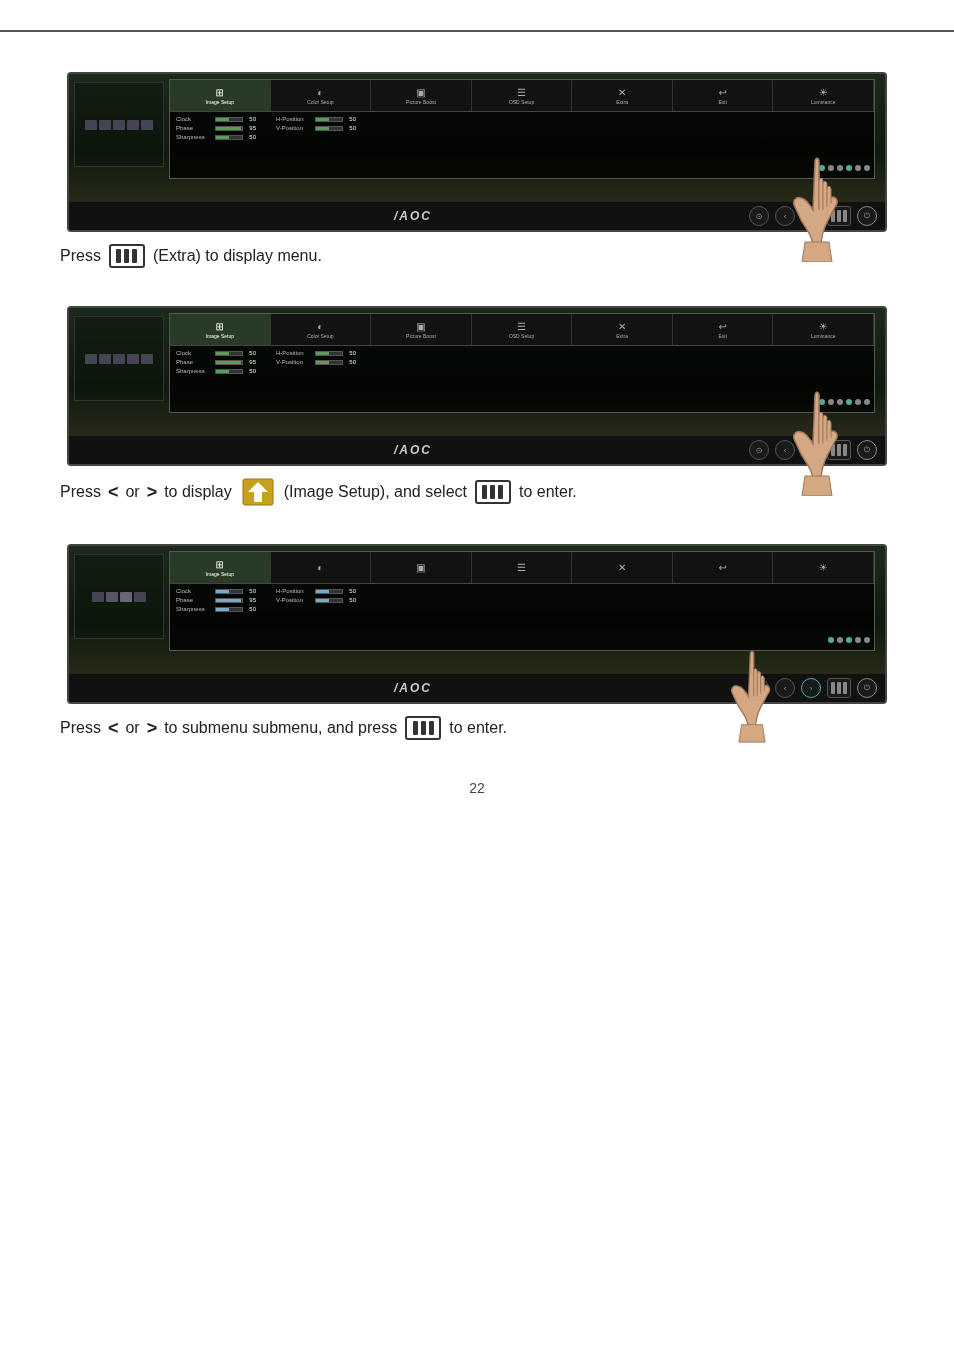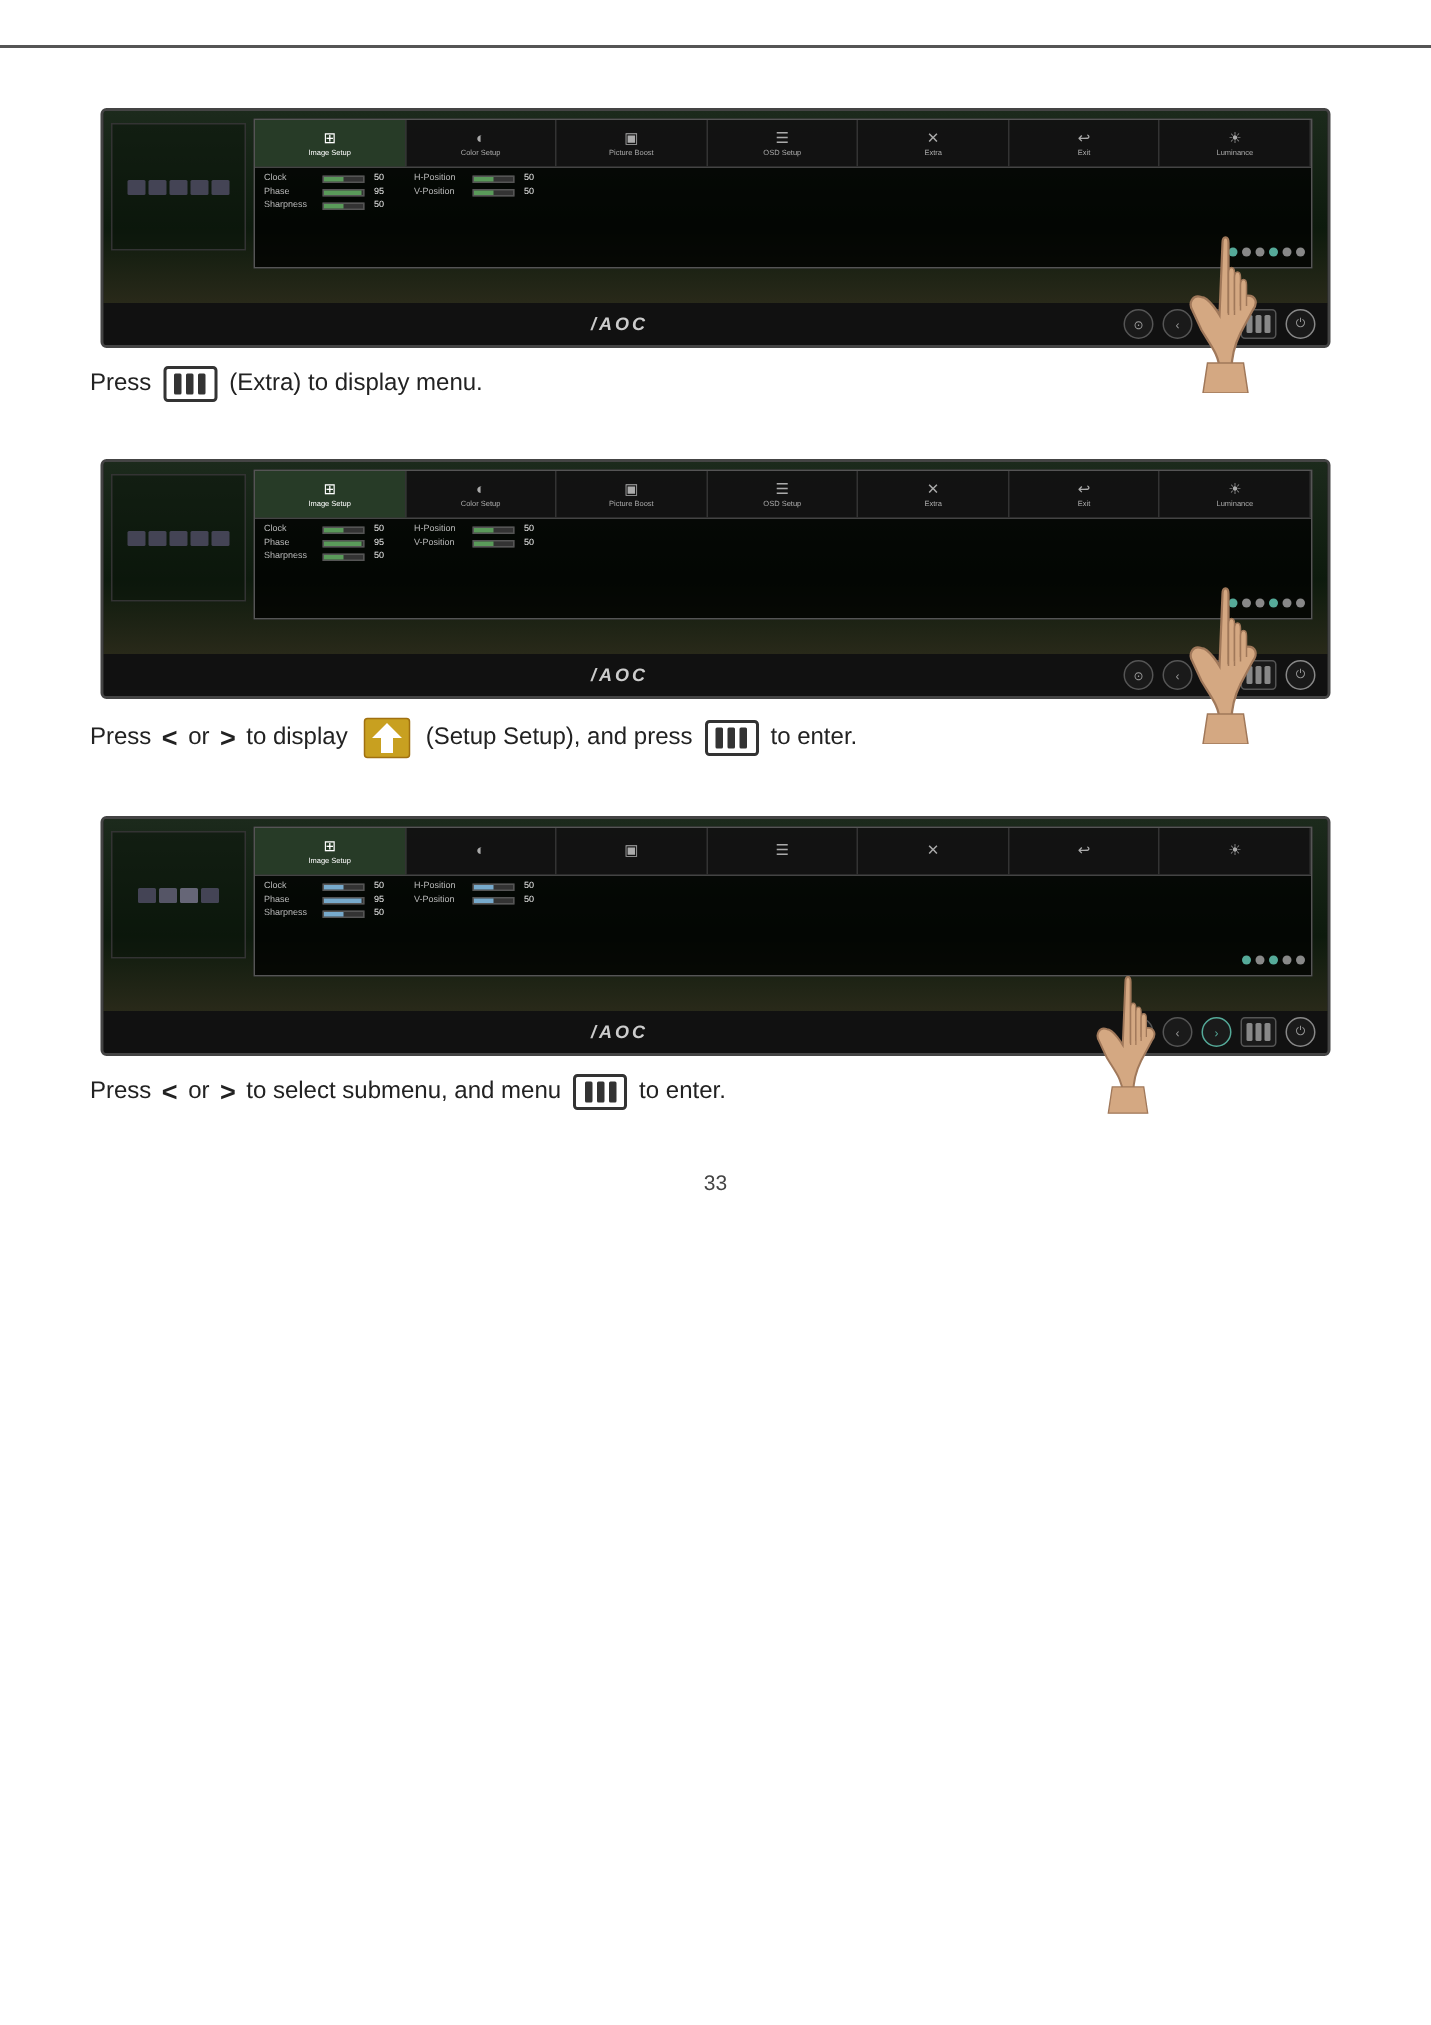--- a/index.html
+++ b/index.html
@@ -587,21 +587,21 @@
       <span>or</span>
       <span class="chevron-icon">&gt;</span>
       <span>to display</span>
 
       <span class="img-setup-icon">
         <svg width="32" height="28" viewBox="0 0 32 28" xmlns="http://www.w3.org/2000/svg">
           <rect x="1" y="1" width="30" height="26" rx="2" fill="#c8a020" stroke="#a07010" stroke-width="1"></rect>
           <polygon points="6,14 16,4 26,14 20,14 20,24 12,24 12,14" fill="#fff"></polygon>
         </svg>
       </span>
-      <span>(Setup Setup), and press</span>
+      <span>(Image Setup), and select</span>
       <span class="menu-icon-inline">
         <span></span>
         <span></span>
         <span></span>
       </span>
       <span>to enter.</span>
     </div>
   </div>
 
   <div class="section-block">
@@ -724,27 +724,27 @@
           <path d="M28 90 L52 90 L55 110 L25 110 Z" fill="#d4a882" stroke="#a0785a" stroke-width="1"></path>
         </svg>
       </div>
     </div>
 
     <div class="instruction-line">
       <span>Press</span>
       <span class="chevron-icon">&lt;</span>
       <span>or</span>
       <span class="chevron-icon">&gt;</span>
-      <span>to select submenu, and menu</span>
+      <span>to submenu submenu, and press</span>
       <span class="menu-icon-inline">
         <span></span>
         <span></span>
         <span></span>
       </span>
       <span>to enter.</span>
     </div>
   </div>
 
   <div class="page-number">
-    <span>33</span>
+    <span>22</span>
   </div>
 
 </div>
 
 </body></html>

